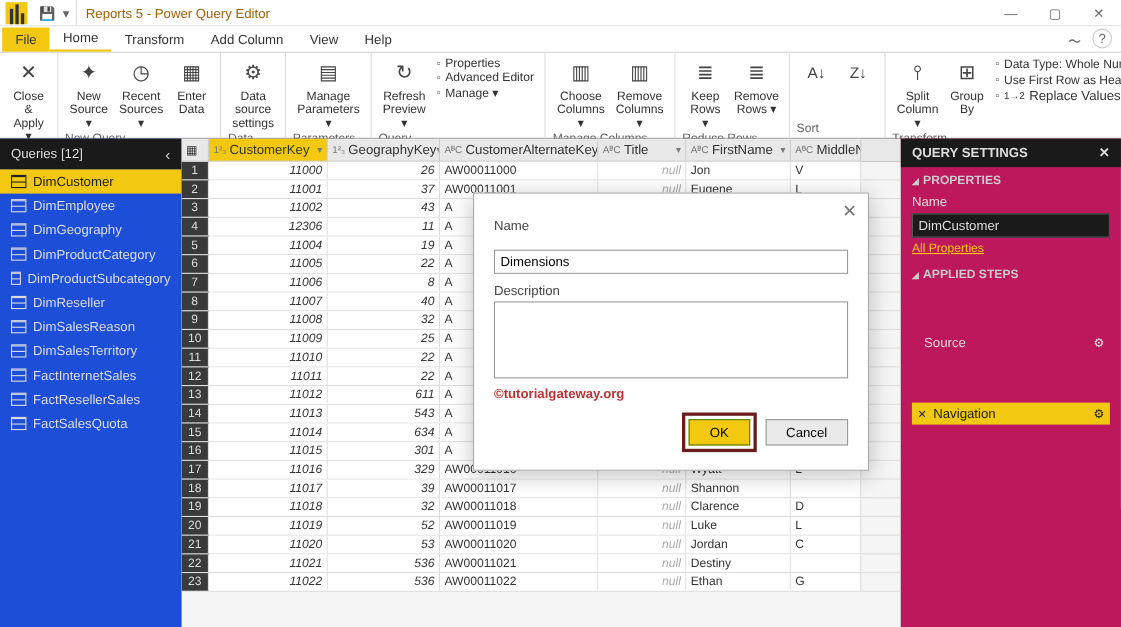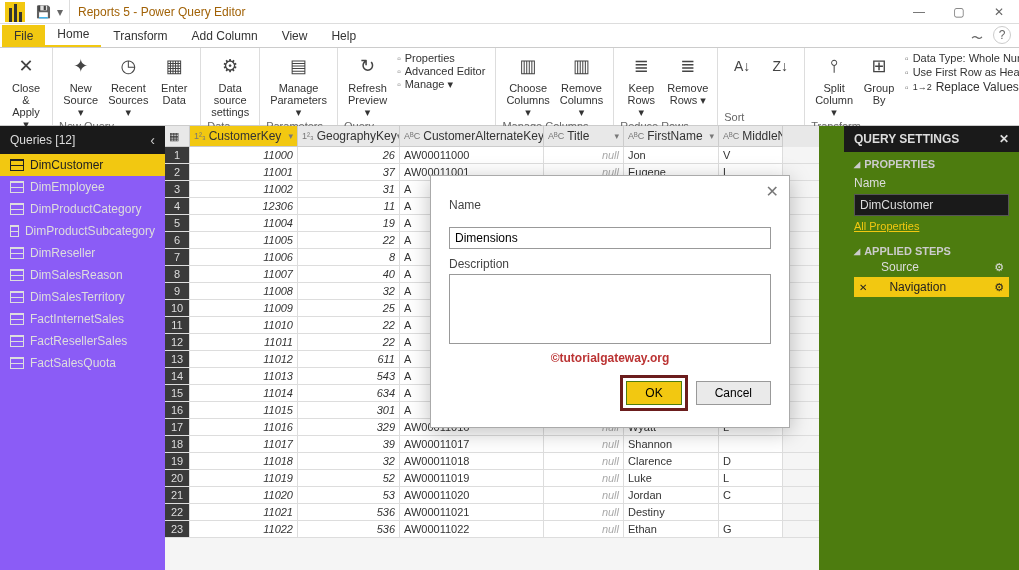--- a/index.html
+++ b/index.html
@@ -34,21 +34,21 @@
   .ritem .ricon { width: 28px; height: 28px; margin-bottom: 2px; display: flex; align-items: center; justify-content: center; font-size: 18px; color: #444; }
   .ritem .rlabel { font-size: 11px; color: #333; text-align: center; line-height: 1.1; }
   .rsub { display: flex; flex-direction: column; gap: 1px; padding: 2px 4px; }
   .rsub .rline { font-size: 11px; color: #333; display: flex; align-items: center; gap: 4px; white-space: nowrap; cursor: pointer; }
   .rsub .rline::before { content: "▫"; font-size: 10px; color: #666; }
 
   
   .main { display: flex; height: calc(570px - 126px); }
 
   
-  .queries { width: 165px; background: #8b5cf6; color: #ddd; display: flex; flex-direction: column; }
+  .queries { width: 165px; background: #1d4ed8; color: #ddd; display: flex; flex-direction: column; }
   .queries .qhdr { background: #1a1a1a; padding: 6px 10px; display: flex; align-items: center; justify-content: space-between; font-weight: 500; }
   .queries .qhdr .chev { color: #ccc; font-size: 14px; }
   .queries .qitem { padding: 4px 10px; display: flex; align-items: center; gap: 6px; cursor: pointer; }
   .queries .qitem.active { background: #f2c811; color: #222; }
   .queries .qitem .qicon { width: 14px; height: 12px; border: 1px solid currentColor; display: flex; flex-direction: column; }
   .queries .qitem .qicon::before, .queries .qitem .qicon::after { content: ""; flex: 1; border-top: 1px solid currentColor; }
 
   
   .grid { flex: 1; display: flex; flex-direction: column; background: #3a3a3a; overflow: hidden; }
   .grid .ghdr, .grid .grow { display: flex; }
@@ -59,40 +59,40 @@
   .grid .ghcell .coldrop { margin-left: auto; color: #777; font-size: 9px; }
   .grid .gbody { flex: 1; overflow-y: auto; background: #f5f5f5; }
   .grid .grow { border-bottom: 1px solid #ddd; }
   .grid .gcell { border-right: 1px solid #ddd; padding: 2px 4px; font-size: 11px; color: #333; white-space: nowrap; overflow: hidden; background: #fff; display: flex; align-items: center; }
   .grid .gcell.rownum { background: #3a3a3a; color: #ddd; justify-content: center; }
   .grid .gcell.num { justify-content: flex-end; font-style: italic; }
   .grid .gcell.null { color: #aaa; font-style: italic; justify-content: flex-end; }
   .c0 { width: 25px; } .c1 { width: 108px; } .c2 { width: 102px; } .c3 { width: 144px; } .c4 { width: 80px; } .c5 { width: 95px; } .c6 { width: 64px; }
 
   
-  .qsettings { width: 200px; background: #4d7c0f; color: #ddd; padding-left: 25px; }
+  .qsettings { width: 200px; background: #be185d; color: #ddd; }
   .qsettings .qshdr { background: #1a1a1a; padding: 6px 10px; display: flex; justify-content: space-between; font-weight: 600; font-size: 13px; }
   .qsettings .sect { padding: 6px 10px; }
   .qsettings .secthdr { font-weight: 600; font-size: 11px; color: #ccc; display: flex; align-items: center; gap: 4px; }
   .qsettings .secthdr::before { content: "◢"; font-size: 8px; }
   .qsettings input { width: 100%; background: #1a1a1a; border: 1px solid #555; color: #ddd; padding: 3px 5px; margin-top: 4px; }
   .qsettings .link { color: #f2c811; font-size: 11px; cursor: pointer; margin-top: 4px; display: inline-block; text-decoration: underline; }
-  .qsettings .step { display: flex; align-items: center; padding: 3px 5px; gap: 22px; cursor: pointer; }
+  .qsettings .step { display: flex; align-items: center; padding: 3px 5px; gap: 6px; cursor: pointer; margin-top: 45px; }
   .qsettings .step.active { background: #f2c811; color: #222; }
   .qsettings .step .gear { margin-left: auto; font-size: 11px; }
   .qsettings .step.active .sicon::before { content: "✕"; font-size: 10px; }
 
   
   .dialog { position: absolute; left: 430px; top: 175px; width: 360px; background: #fff; border: 1px solid #aaa; box-shadow: 0 4px 20px rgba(0,0,0,0.25); padding: 14px 18px 16px; }
   .dialog .close { position: absolute; right: 10px; top: 6px; color: #777; cursor: pointer; font-size: 16px; }
   .dialog h2 { font-size: 20px; font-weight: 300; color: #333; margin-bottom: 12px; }
   .dialog label { font-size: 12px; color: #444; display: block; margin-top: 8px; }
   .dialog input[type=text] { width: 100%; border: 1px solid #999; padding: 3px 5px; margin-top: 15px; }
   .dialog textarea { width: 100%; height: 70px; border: 1px solid #999; margin-top: 3px; resize: none; }
-  .dialog .watermark { text-align: center; color: #b33; font-weight: 600; font-size: 12px; margin-top: 4px; }
+  .dialog .watermark { text-align: left; color: #b33; font-weight: 600; font-size: 12px; margin-top: 4px; }
   .dialog .btns { display: flex; justify-content: flex-end; gap: 8px; margin-top: 10px; align-items: center; }
   .dialog .btn { padding: 4px 18px; border: 1px solid #999; background: #eaeaea; cursor: pointer; font-size: 12px; }
   .dialog .okwrap { border: 3px solid #6b1d1d; padding: 3px; }
   .dialog .btn.ok { background: #f2c811; border: 1px solid #4d7c0f; }
 </style>
 </head>
 <body>
 
 <div class="titlebar">
   <div class="pb-icon">
@@ -254,20 +254,24 @@
         <div class="qitem active">
           <span class="qicon"></span>
           <span>DimCustomer</span>
         </div>
         <div class="qitem">
           <span class="qicon"></span>
           <span>DimEmployee</span>
         </div>
         <div class="qitem">
           <span class="qicon"></span>
+          <span>DimGeography</span>
+        </div>
+        <div class="qitem">
+          <span class="qicon"></span>
           <span>DimProductCategory</span>
         </div>
         <div class="qitem">
           <span class="qicon"></span>
           <span>DimProductSubcategory</span>
         </div>
         <div class="qitem">
           <span class="qicon"></span>
           <span>DimReseller</span>
         </div>
@@ -342,21 +346,21 @@
           <div class="gcell num c1">11001</div>
           <div class="gcell num c2">37</div>
           <div class="gcell c3">AW00011001</div>
           <div class="gcell null c4">null</div>
           <div class="gcell c5">Eugene</div>
           <div class="gcell c6">L</div>
         </div>
         <div class="grow">
           <div class="gcell rownum c0">3</div>
           <div class="gcell num c1">11002</div>
-          <div class="gcell num c2">31</div>
+          <div class="gcell num c2">43</div>
           <div class="gcell c3">A</div>
           <div class="gcell c4"></div>
           <div class="gcell c5"></div>
           <div class="gcell c6"></div>
         </div>
         <div class="grow">
           <div class="gcell rownum c0">4</div>
           <div class="gcell num c1">12306</div>
           <div class="gcell num c2">11</div>
           <div class="gcell c3">A</div>

